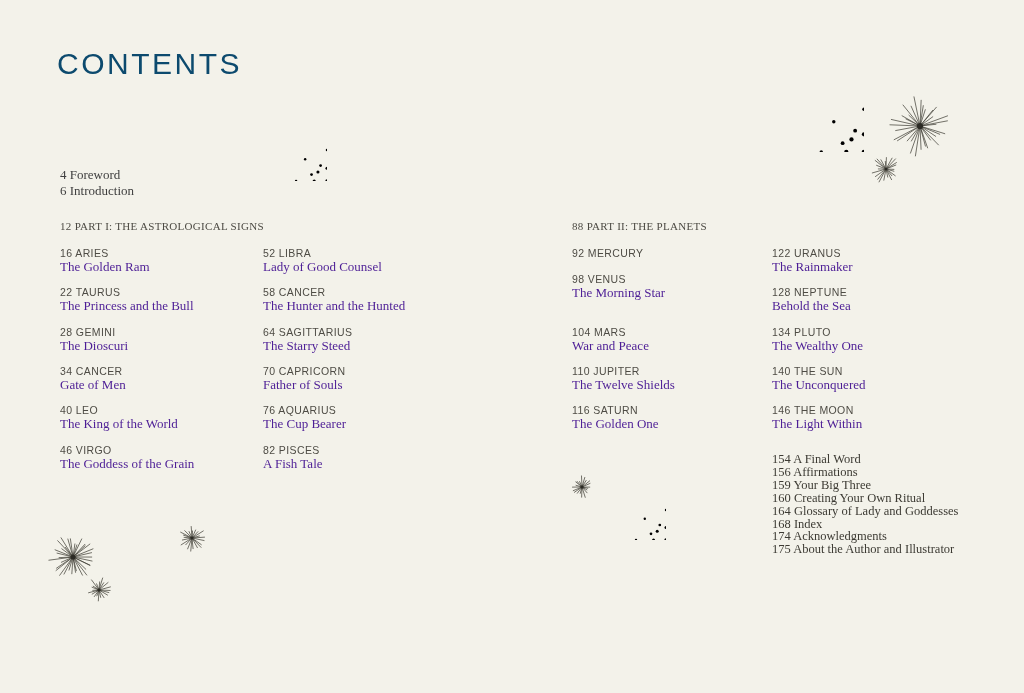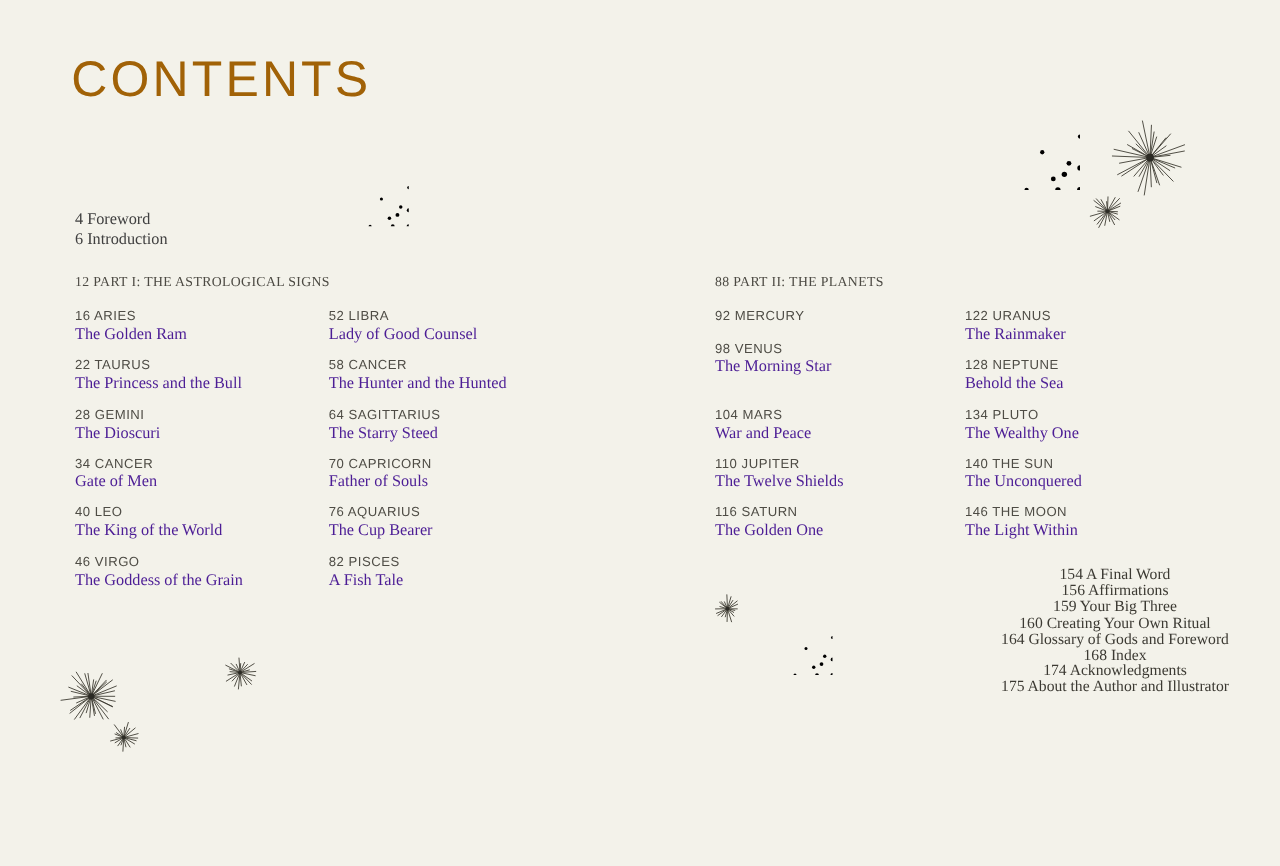--- a/index.html
+++ b/index.html
@@ -5,36 +5,36 @@
   html,body{margin:0;padding:0;}
   body{
     width:1024px;height:693px;
     background:#f3f2ea;
     font-family:"Liberation Sans","DejaVu Sans",sans-serif;
     overflow:hidden;
   }
   .page{position:absolute;left:0;top:0;width:1024px;height:693px;background:#f3f2ea;}
   .title{
     position:absolute;left:57px;top:47px;margin:0;
-    font-size:40px;line-height:34px;font-weight:400;
-    letter-spacing:2.5px;color:#a16207;
+    font-size:30px;line-height:34px;font-weight:400;
+    letter-spacing:2.5px;color:#0c4a6e;
   }
   .serif{font-family:"Liberation Serif","DejaVu Serif",serif;}
   .front{position:absolute;left:60px;top:167px;}
   .fm{font-size:13px;line-height:16px;color:#404040;white-space:nowrap;}
   .part-heading{
     position:absolute;font-size:11px;line-height:13px;
     letter-spacing:0.3px;color:#4c4a43;white-space:nowrap;font-family:Liberation Serif, serif;
   }
   .entry{position:absolute;width:215px;}
   .e-head{font-size:10.5px;line-height:13px;letter-spacing:0.4px;color:#4e4c45;white-space:nowrap;}
   .e-sub{font-family:"Liberation Serif","DejaVu Serif",serif;font-size:13px;line-height:14px;color:#4c1d95;white-space:nowrap;}
   .c1{left:60px;} .c2{left:263px;} .c3{left:572px;} .c4{left:772px;}
   .back{position:absolute;left:772px;top:453px;width:240px;}
-  .bm{font-size:12.5px;line-height:12.9px;color:#3c3a33;white-space:nowrap;text-align:center;}
+  .bm{font-size:12.5px;line-height:12.9px;color:#3c3a33;white-space:nowrap;}
   .deco{position:absolute;display:block;}
 </style>
 </head>
 <body>
 
 <div class="page">
 
   <h1 class="title">CONTENTS</h1>
 
   <div class="front">
@@ -134,21 +134,21 @@
   <div class="entry c4" style="top:404px">
     <div class="e-head"><span>146</span> <span>THE MOON</span></div>
     <div class="e-sub">The Light Within</div>
   </div>
 
   <div class="back">
     <div class="bm serif"><span>154</span> <span>A Final Word</span></div>
     <div class="bm serif"><span>156</span> <span>Affirmations</span></div>
     <div class="bm serif"><span>159</span> <span>Your Big Three</span></div>
     <div class="bm serif"><span>160</span> <span>Creating Your Own Ritual</span></div>
-    <div class="bm serif"><span>164</span> <span>Glossary of Gods and Foreword</span></div>
+    <div class="bm serif"><span>164</span> <span>Glossary of Lady and Goddesses</span></div>
     <div class="bm serif"><span>168</span> <span>Index</span></div>
     <div class="bm serif"><span>174</span> <span>Acknowledgments</span></div>
     <div class="bm serif"><span>175</span> <span>About the Author and Illustrator</span></div>
   </div>
 
   <svg width="0" height="0" style="position:absolute" aria-hidden="true">
     <defs>
       <symbol id="octagram" viewBox="-110 -110 220 220">
 
         <line x1="0" y1="-100" x2="70.7" y2="70.7"></line>

